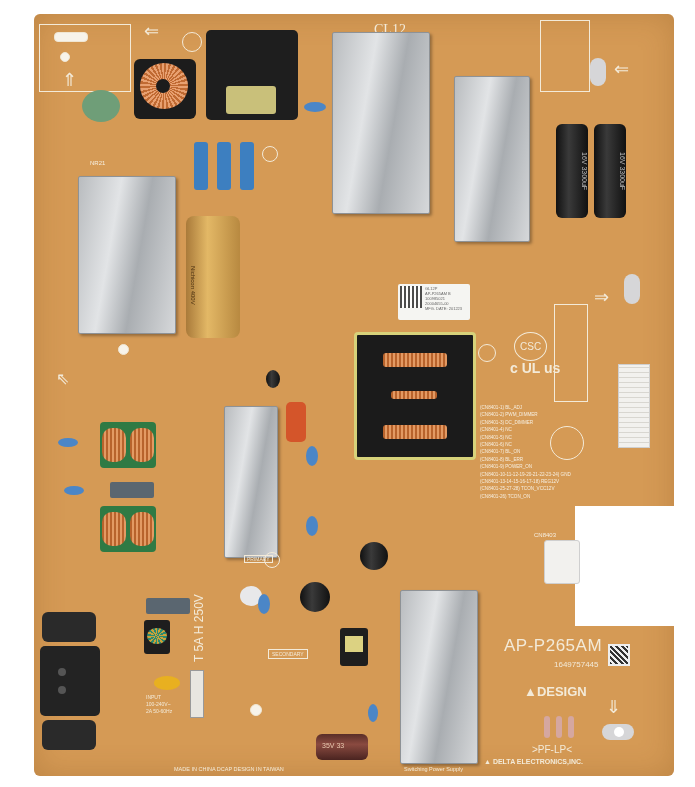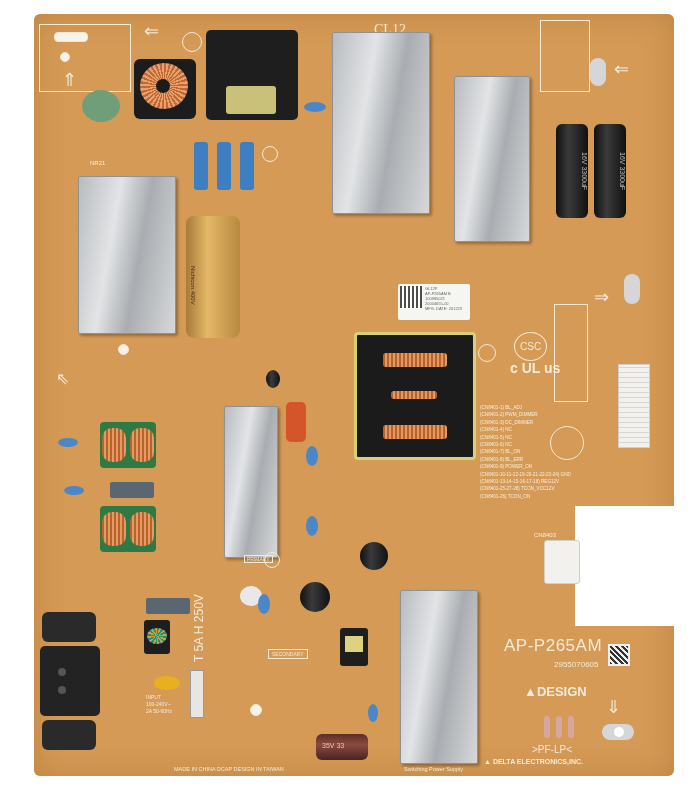--- a/index.html
+++ b/index.html
@@ -165,21 +165,21 @@
   <div style="position:absolute;left:282px;top:720px;width:52px;height:26px;background:linear-gradient(180deg,#5a2e28,#8a4a40 40%,#4a2420);border-radius:6px;">
     <span style="position:absolute;left:6px;top:8px;font-size:7px;color:#e8c9b0;">35V 33</span>
   </div>
 
   <div class="shield" style="left:366px;top:576px;width:76px;height:172px;"></div>
 
   <div class="connector" style="left:510px;top:526px;width:34px;height:42px;border-radius:3px;"></div>
   <div class="lbl" style="left:500px;top:518px;">CN8403</div>
 
   <div class="silk" style="left:470px;top:622px;font-size:17px;letter-spacing:0.5px;">AP-P265AM</div>
-  <div class="silk" style="left:520px;top:646px;font-size:8px;">2955070605</div>
+  <div class="silk" style="left:520px;top:646px;font-size:8px;">1649757445</div>
   <div style="position:absolute;left:574px;top:630px;width:18px;height:18px;background:repeating-linear-gradient(45deg,#333 0 2px,#eee 2px 4px);border:2px solid #eee;"></div>
   <div class="silk" style="left:490px;top:670px;font-size:13px;font-weight:bold;">
     <span>▲</span><span>DESIGN</span>
   </div>
 
   <div style="position:absolute;left:510px;top:702px;width:6px;height:22px;background:#d5a7a0;border-radius:3px;"></div>
   <div style="position:absolute;left:522px;top:702px;width:6px;height:22px;background:#d5a7a0;border-radius:3px;"></div>
   <div style="position:absolute;left:534px;top:702px;width:6px;height:22px;background:#d5a7a0;border-radius:3px;"></div>
 
   <div class="silk" style="left:498px;top:730px;font-size:10px;">&gt;PF-LP&lt;</div>

